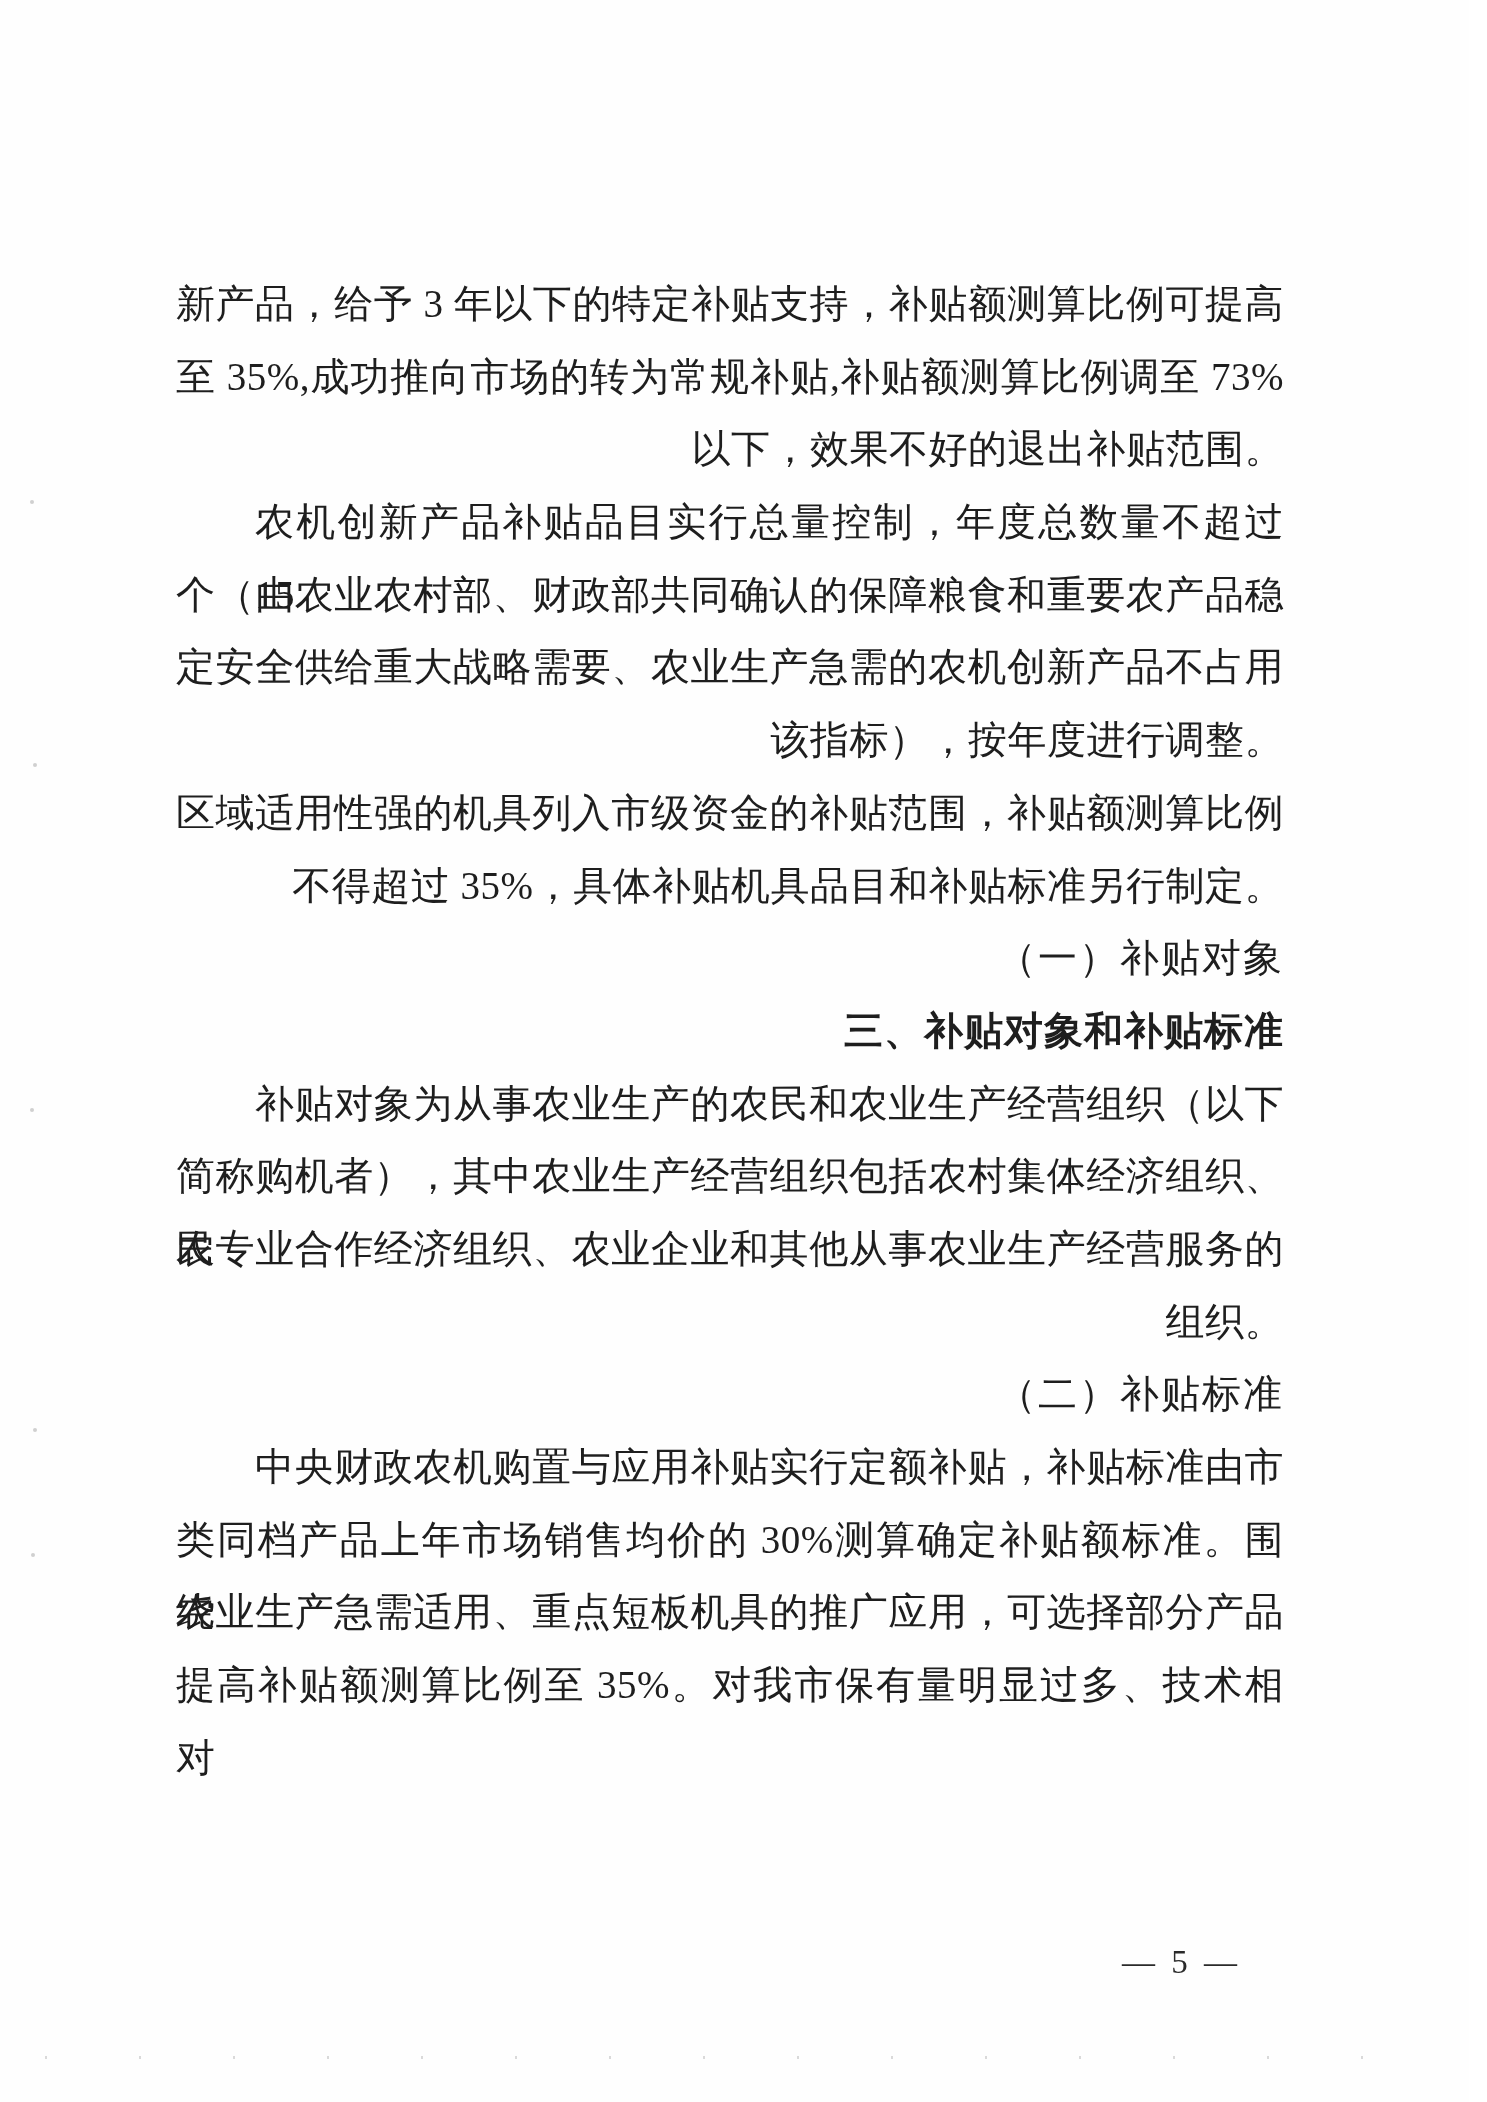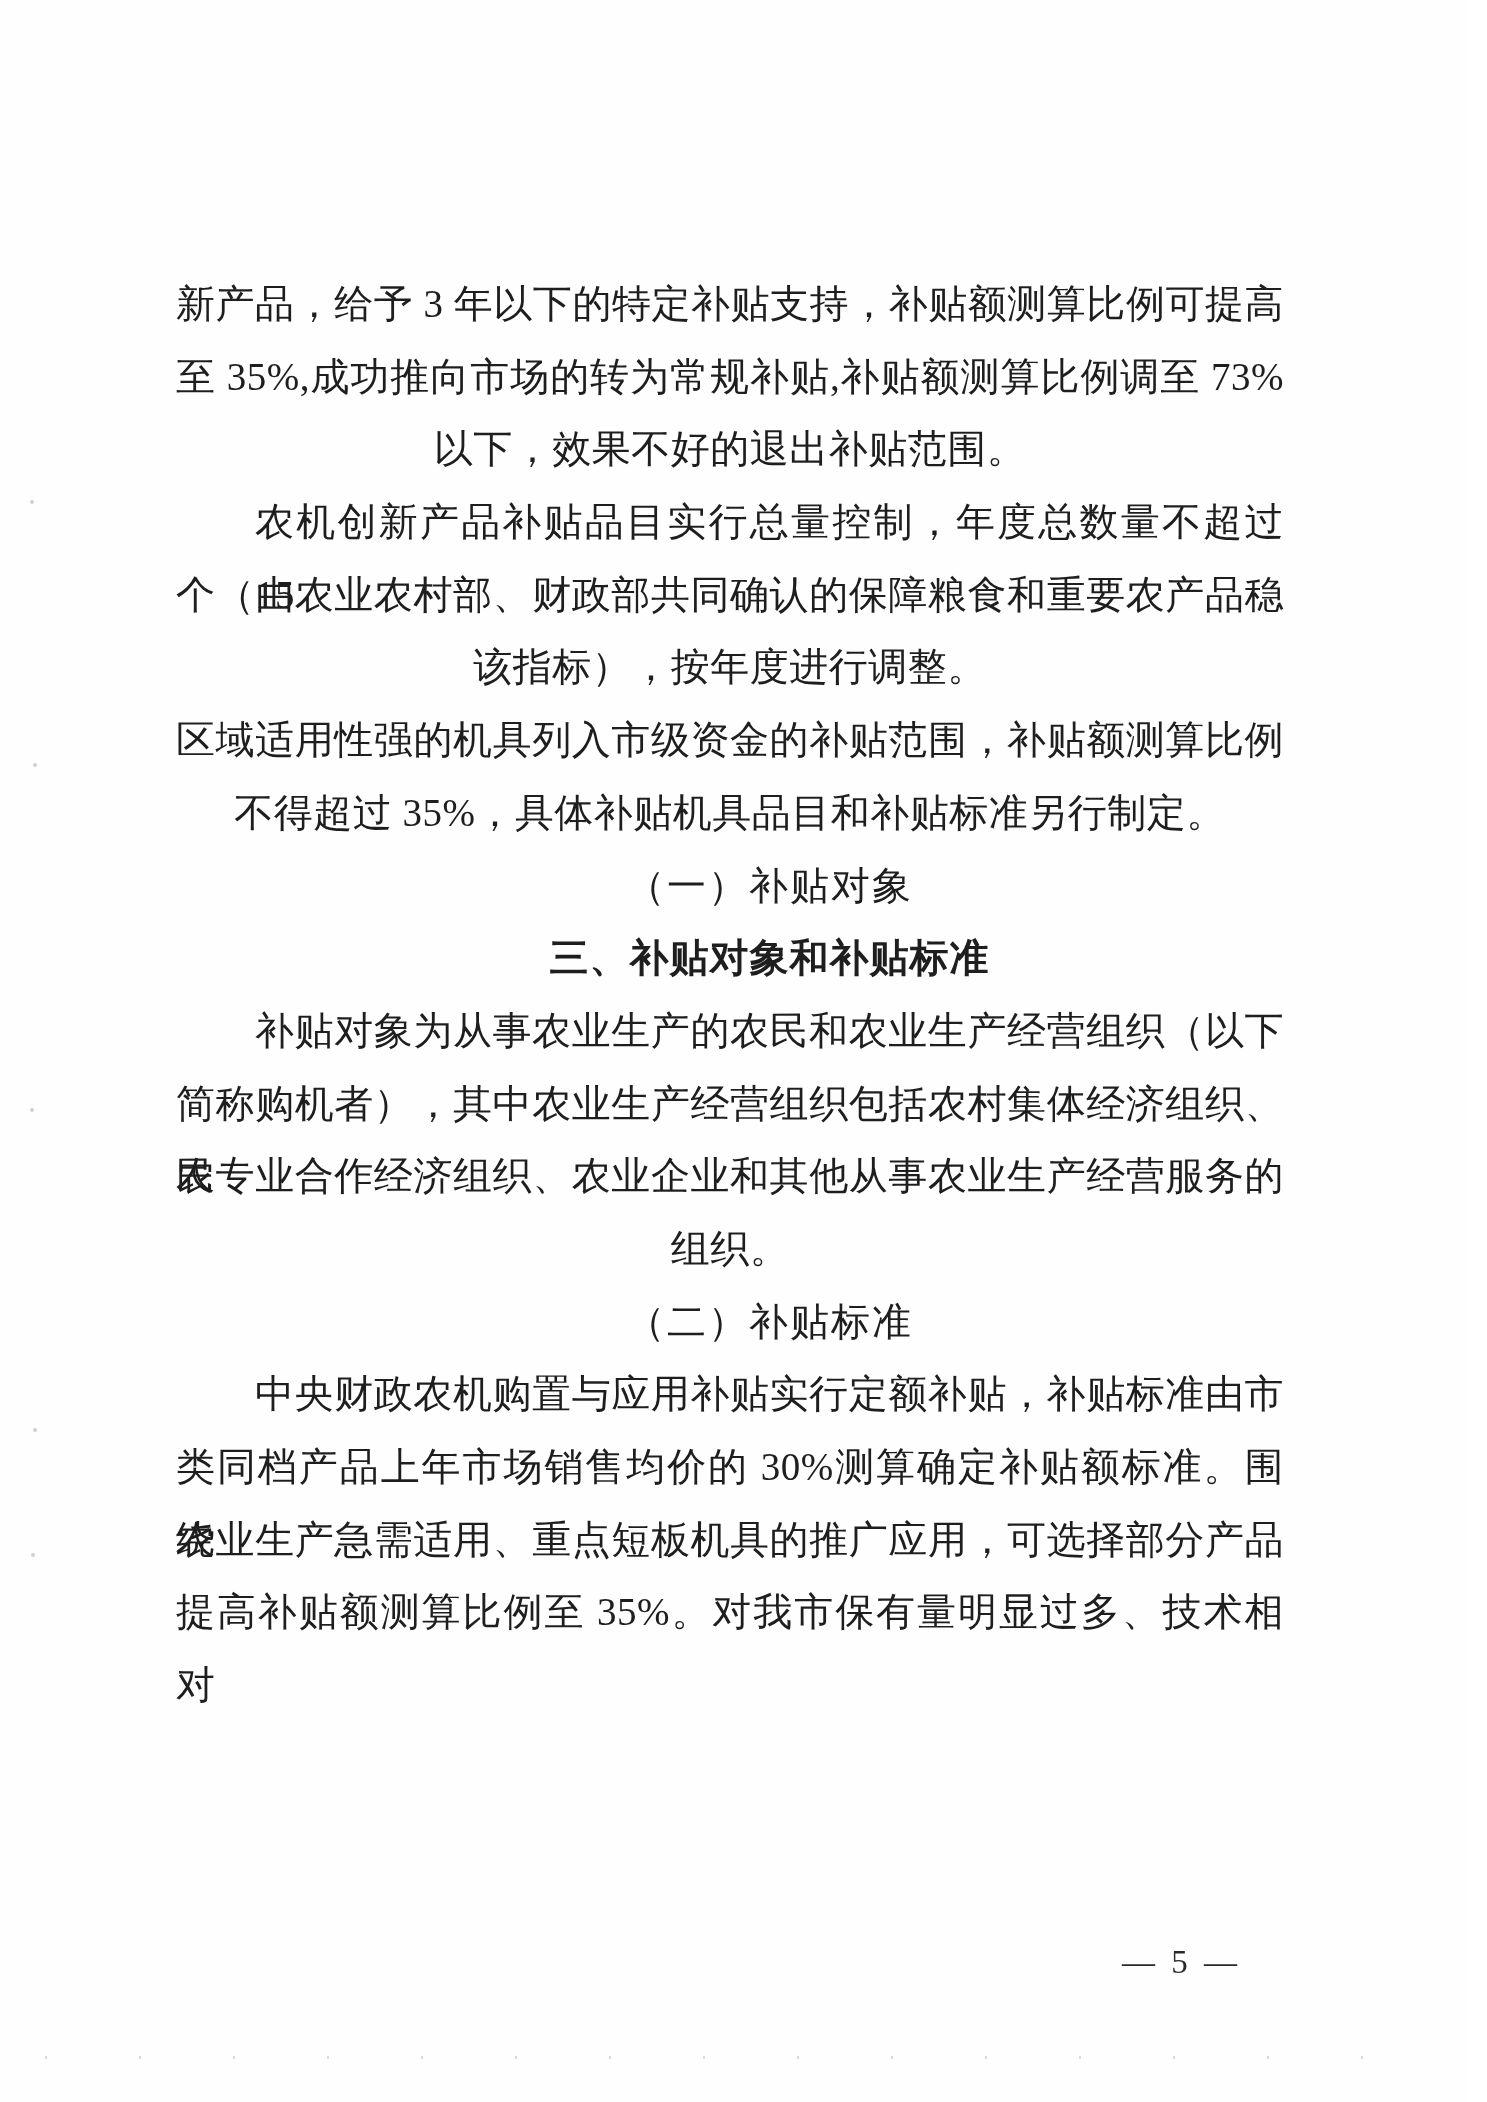--- a/index.html
+++ b/index.html
@@ -21,21 +21,21 @@
     position: absolute;
     left: 176px;
     top: 268px;
     width: 1108px;
   }
   .line {
     font-size: 39px;
     height: 72.7px;
     line-height: 72.7px;
     letter-spacing: 0.5px;
-    text-align: center;
+    text-align: right;
     white-space: nowrap;
   }
   .line.full {
     white-space: normal;
     text-align: justify;
     text-align-last: justify;
   }
   .line.indent {
     padding-left: 79px;
   }
@@ -77,20 +77,21 @@
 <body>
 
 <div class="page">
 
   <main class="text-block">
     <div class="line full">新产品，给予 3 年以下的特定补贴支持，补贴额测算比例可提高</div>
     <div class="line full">至 35%,成功推向市场的转为常规补贴,补贴额测算比例调至 73%</div>
     <div class="line">以下，效果不好的退出补贴范围。</div>
     <div class="line full indent">农机创新产品补贴品目实行总量控制，年度总数量不超过 15</div>
     <div class="line full">个（由农业农村部、财政部共同确认的保障粮食和重要农产品稳</div>
+    <div class="line full">定安全供给重大战略需要、农业生产急需的农机创新产品不占用</div>
     <div class="line">该指标），按年度进行调整。</div>
     <div class="line full">区域适用性强的机具列入市级资金的补贴范围，补贴额测算比例</div>
     <div class="line">不得超过 35%，具体补贴机具品目和补贴标准另行制定。</div>
     <div class="line subheading indent">（一）补贴对象</div>
     <div class="line heading indent">三、补贴对象和补贴标准</div>
     <div class="line full indent">补贴对象为从事农业生产的农民和农业生产经营组织（以下</div>
     <div class="line full">简称购机者），其中农业生产经营组织包括农村集体经济组织、农</div>
     <div class="line full">民专业合作经济组织、农业企业和其他从事农业生产经营服务的</div>
     <div class="line">组织。</div>
     <div class="line subheading indent">（二）补贴标准</div>

